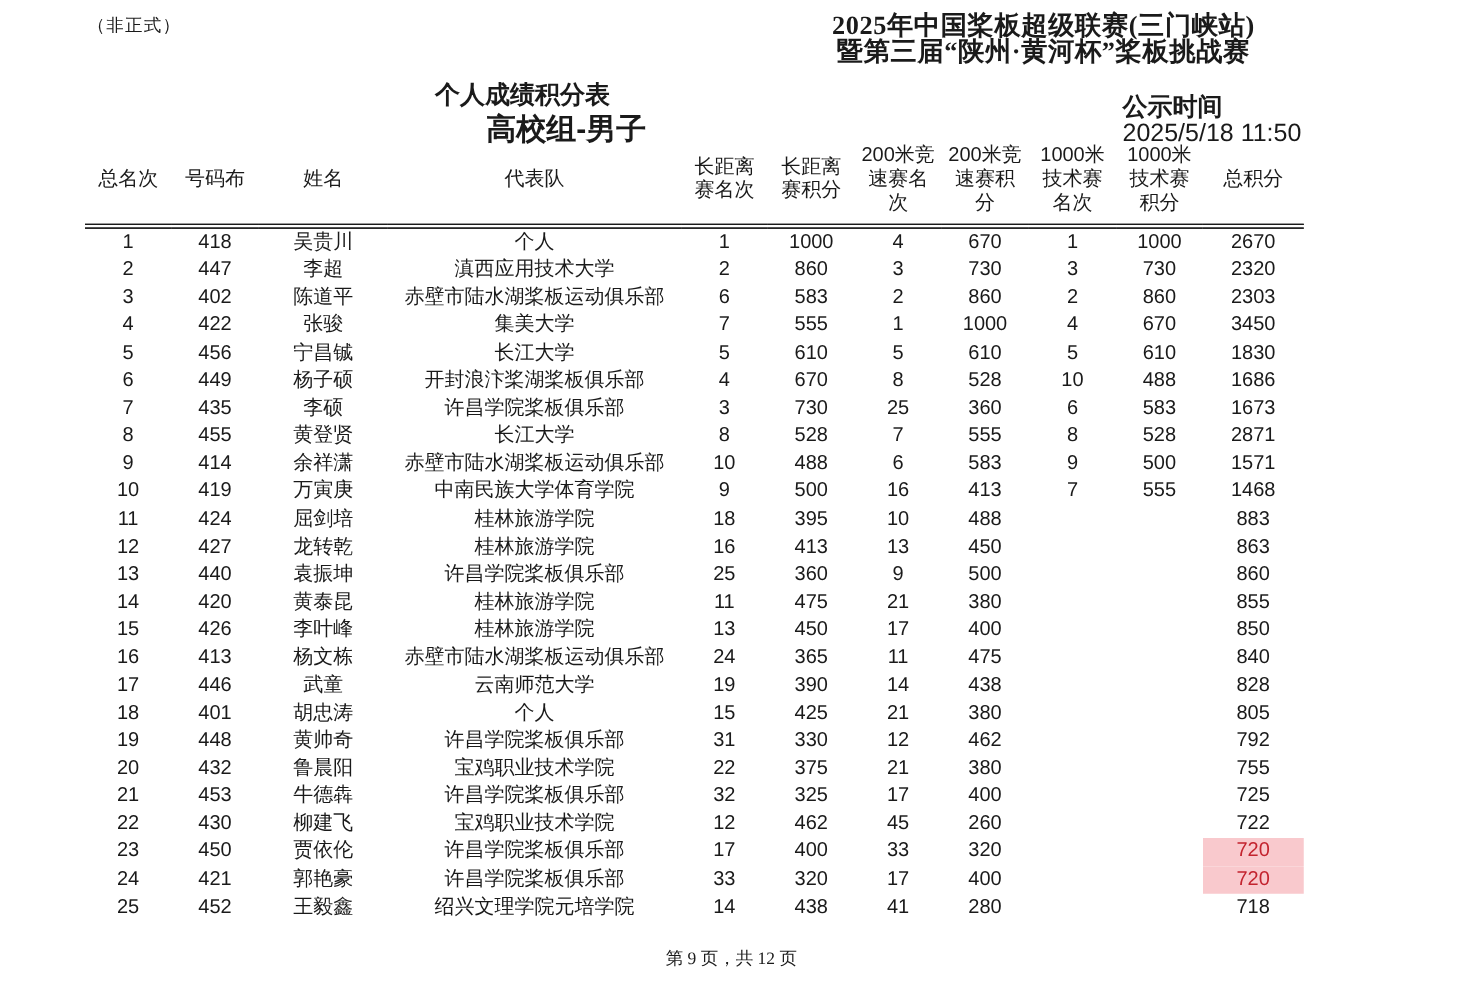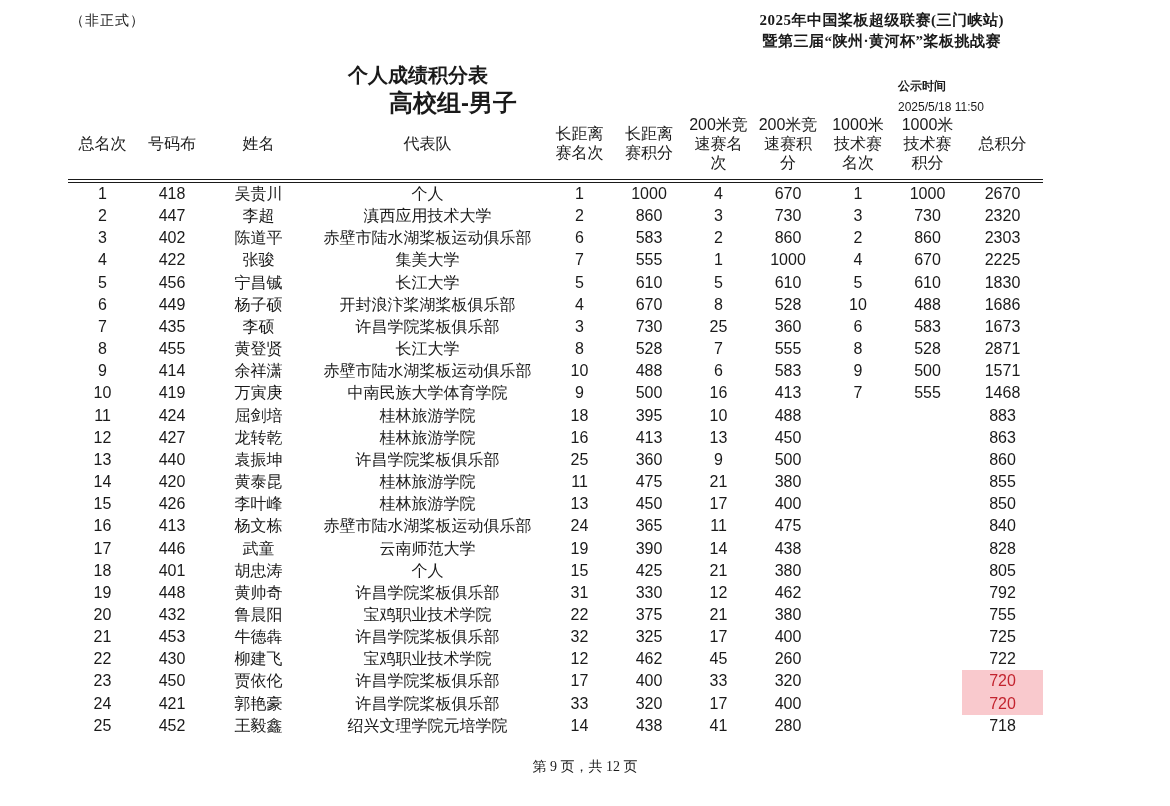--- a/index.html
+++ b/index.html
@@ -14,35 +14,35 @@
   .unofficial {
     position:absolute; left:70px; top:12px;
     font-family:"Liberation Serif", serif;
     font-size:14px; letter-spacing:1px;
   }
 
   .event-title {
     position:absolute; top:10px; right:68px;
     text-align:center;
     font-family:"Liberation Serif", serif;
-    font-size:15px; font-weight:600;
+    font-size:21px; font-weight:600;
     line-height:21px; letter-spacing:0.5px;
     white-space:nowrap;
   }
 
   .doc-title {
     position:absolute; top:62px; left:418px; transform:translateX(-50%);
     font-size:20px; font-weight:700; white-space:nowrap;text-align:right;
   }
   .group-title {
     position:absolute; top:87px; left:453px; transform:translateX(-50%);
     font-size:24px; font-weight:700; white-space:nowrap;
   }
 
-  .publish { position:absolute; top:76px; left:898px; font-size:12px; line-height:21px; }
+  .publish { position:absolute; top:76px; left:898px; font-size:20px; line-height:21px; }
   .publish .pt-label { font-weight:600; }
   .publish .pt-value { font-weight:400; }
 
   table.results {
     position:absolute; left:68px; top:110px; width:975px;
     border-collapse:collapse; table-layout:fixed;
     font-size:16px; color:#1a1a1a;
   }
   table.results thead th {
     font-weight:400; text-align:center; vertical-align:middle;
@@ -171,21 +171,21 @@
           <td>4</td>
           <td>422</td>
           <td>张骏</td>
           <td>集美大学</td>
           <td>7</td>
           <td>555</td>
           <td>1</td>
           <td>1000</td>
           <td>4</td>
           <td>670</td>
-          <td>2225</td>
+          <td>3450</td>
         </tr>
         <tr>
           <td>5</td>
           <td>456</td>
           <td>宁昌铖</td>
           <td>长江大学</td>
           <td>5</td>
           <td>610</td>
           <td>5</td>
           <td>610</td>

